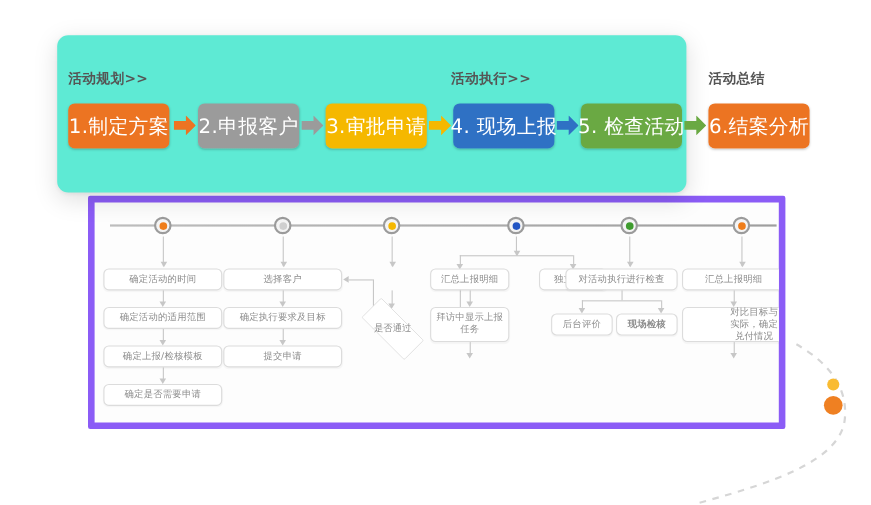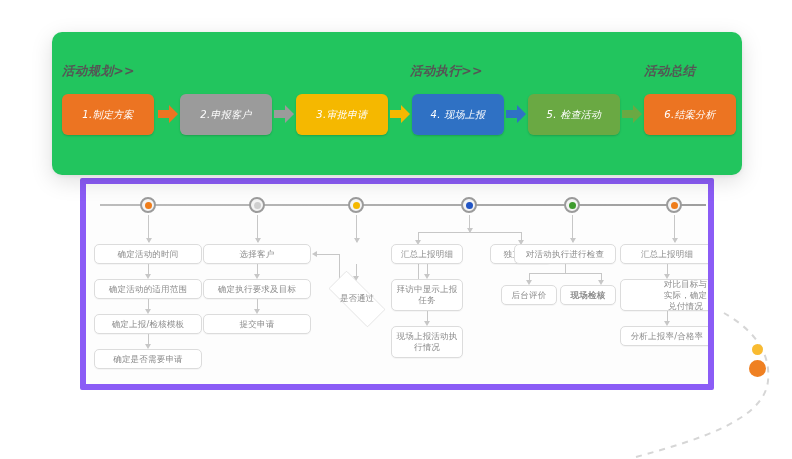--- a/index.html
+++ b/index.html
@@ -65,33 +65,32 @@
   .conn.h { height:1px; }
   .arrowdown{ position:absolute; width:0; height:0;
     border-left:3px solid transparent; border-right:3px solid transparent;
     border-top:5px solid #c7c7c7; }
   .arrowleft{ position:absolute; width:0; height:0;
     border-top:3px solid transparent; border-bottom:3px solid transparent;
     border-right:5px solid #c7c7c7; }
 
   
   .card {
-    position:absolute; left:52px; top:32px; width:690px; height:143px;
-    background:#22c55e; border-radius:10px;
+    position:absolute; left:52px; top:32px; width:572px; height:143px;
+    background:#5eead4; border-radius:10px;
     box-shadow:0 6px 22px rgba(0,0,0,.13), 0 1px 4px rgba(0,0,0,.06);
-    font-style:italic;
   }
   .phase-label{
     position:absolute; font-size:12.5px; font-weight:bold; color:#555;
     letter-spacing:.3px; white-space:nowrap;
   }
   .step-btn{
     position:absolute; top:62px; height:41px; border-radius:6px;
     display:flex; align-items:center; justify-content:center;
-    color:#fff; font-size:10px; letter-spacing:.3px; white-space:nowrap;
+    color:#fff; font-size:18px; letter-spacing:.3px; white-space:nowrap;
     box-shadow:0 1px 2px rgba(0,0,0,.18);
   }
   .step-arrow{
     position:absolute; top:73px; width:20px; height:18px;
   }
   .step-arrow svg{ display:block; }
 </style>
 </head>
 <body>
 
@@ -186,42 +185,40 @@
       <div class="fbox" style="left:305px; top:60px; width:72px; height:20px;">汇总上报明细</div>
       <div class="fbox" style="left:404px; top:60px; width:62px; height:20px;">独立上报</div>
 
       <div class="conn v" style="left:341px; top:80px; height:12px;"></div>
       <div class="arrowdown" style="left:338px; top:90px;"></div>
 
       <div class="fbox" style="left:305px; top:95px; width:72px; height:32px;">拜访中显示上报任务</div>
       <div class="conn v" style="left:341px; top:127px; height:12px;"></div>
       <div class="arrowdown" style="left:338px; top:137px;"></div>
 
-      <div class="fbox" style="left:305px; top:142px; width:72px; height:32px;">现场上报活动执行情况</div>
 
       <div class="fbox" style="left:428px; top:60px; width:102px; height:20px;">对活动执行进行检查</div>
       <div class="conn v" style="left:479px; top:80px; height:9px;"></div>
       <div class="conn h" style="left:443px; top:89px; width:72px;"></div>
       <div class="conn v" style="left:443px; top:89px; height:9px;"></div>
       <div class="conn v" style="left:515px; top:89px; height:9px;"></div>
       <div class="arrowdown" style="left:440px; top:96px;"></div>
       <div class="arrowdown" style="left:512px; top:96px;"></div>
 
       <div class="fbox" style="left:415px; top:101px; width:56px; height:20px;">后台评价</div>
       <div class="fbox" style="left:474px; top:101px; width:56px; height:20px;font-weight:bold;">现场检核</div>
 
       <div class="fbox" style="left:534px; top:60px; width:94px; height:20px;">汇总上报明细</div>
       <div class="conn v" style="left:581px; top:80px; height:12px;"></div>
       <div class="arrowdown" style="left:578px; top:90px;"></div>
 
       <div class="fbox" style="left:534px; top:95px; width:94px; height:32px;padding-left:40px;">对比目标与实际，确定兑付情况</div>
       <div class="conn v" style="left:581px; top:127px; height:12px;"></div>
       <div class="arrowdown" style="left:578px; top:137px;"></div>
 
-      <div class="fbox" style="left:534px; top:142px; width:94px; height:20px;">分析上报率/合格率</div>
 
     </div>
   </div>
 
   <div class="card">
 
     <div class="phase-label" style="left:10px;  top:31px;">活动规划&gt;&gt;</div>
     <div class="phase-label" style="left:358px; top:31px;">活动执行&gt;&gt;</div>
     <div class="phase-label" style="left:592px; top:31px;">活动总结</div>
 

